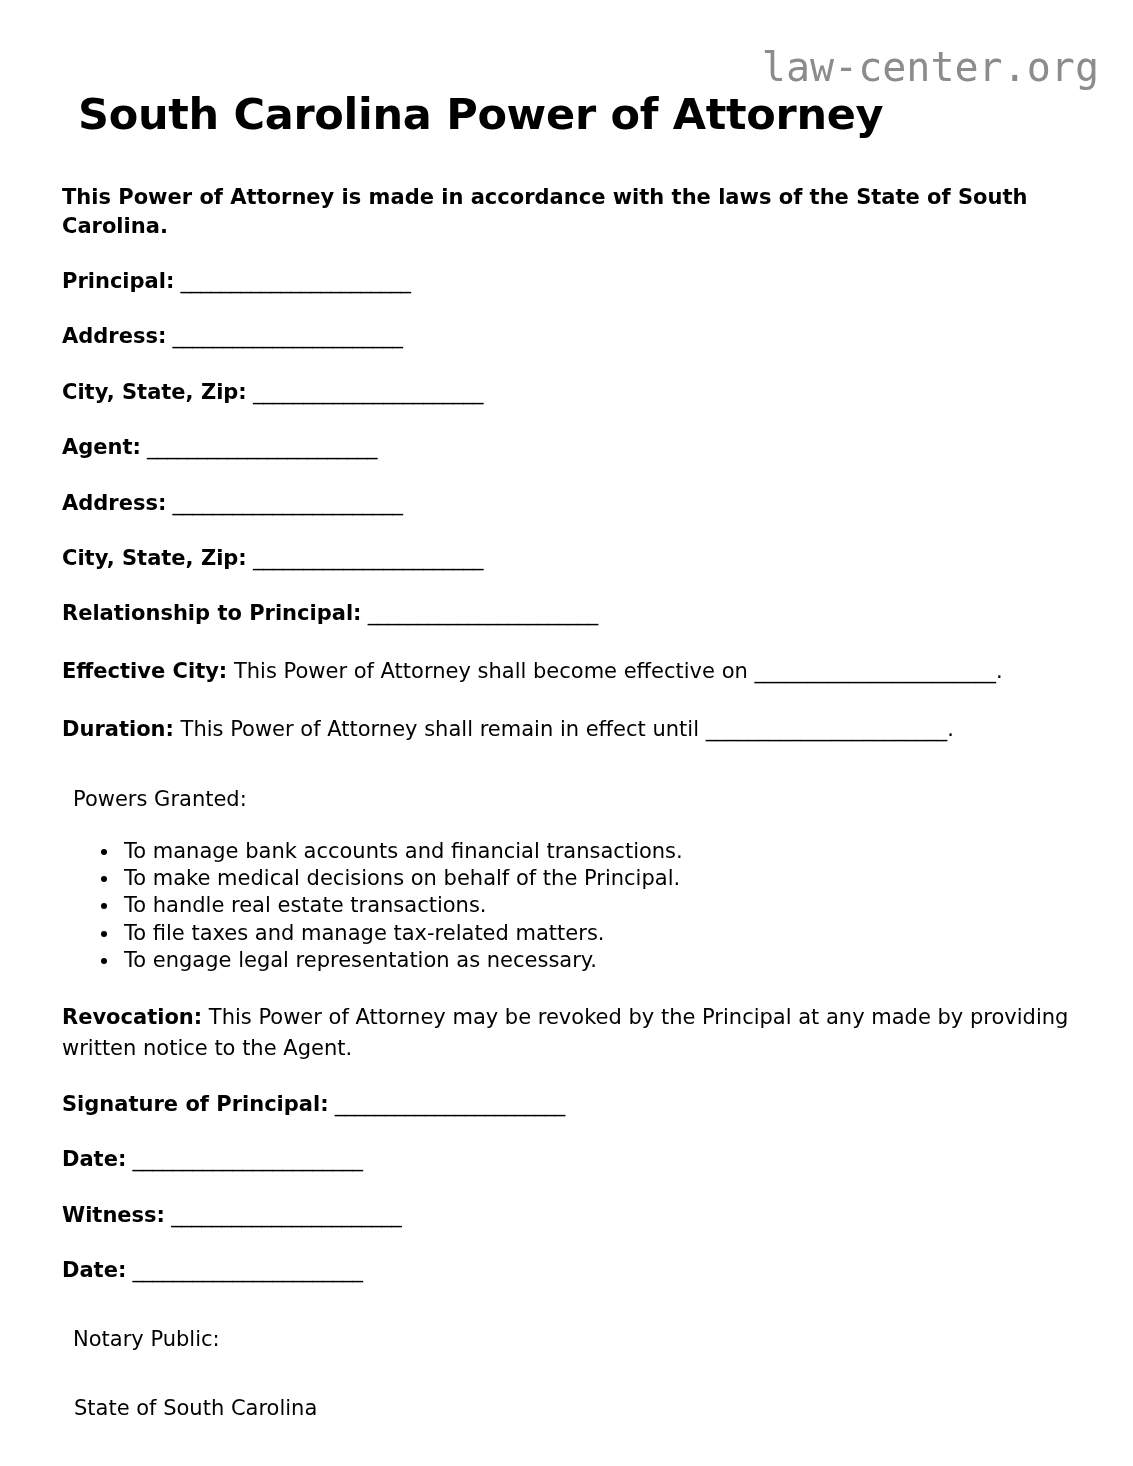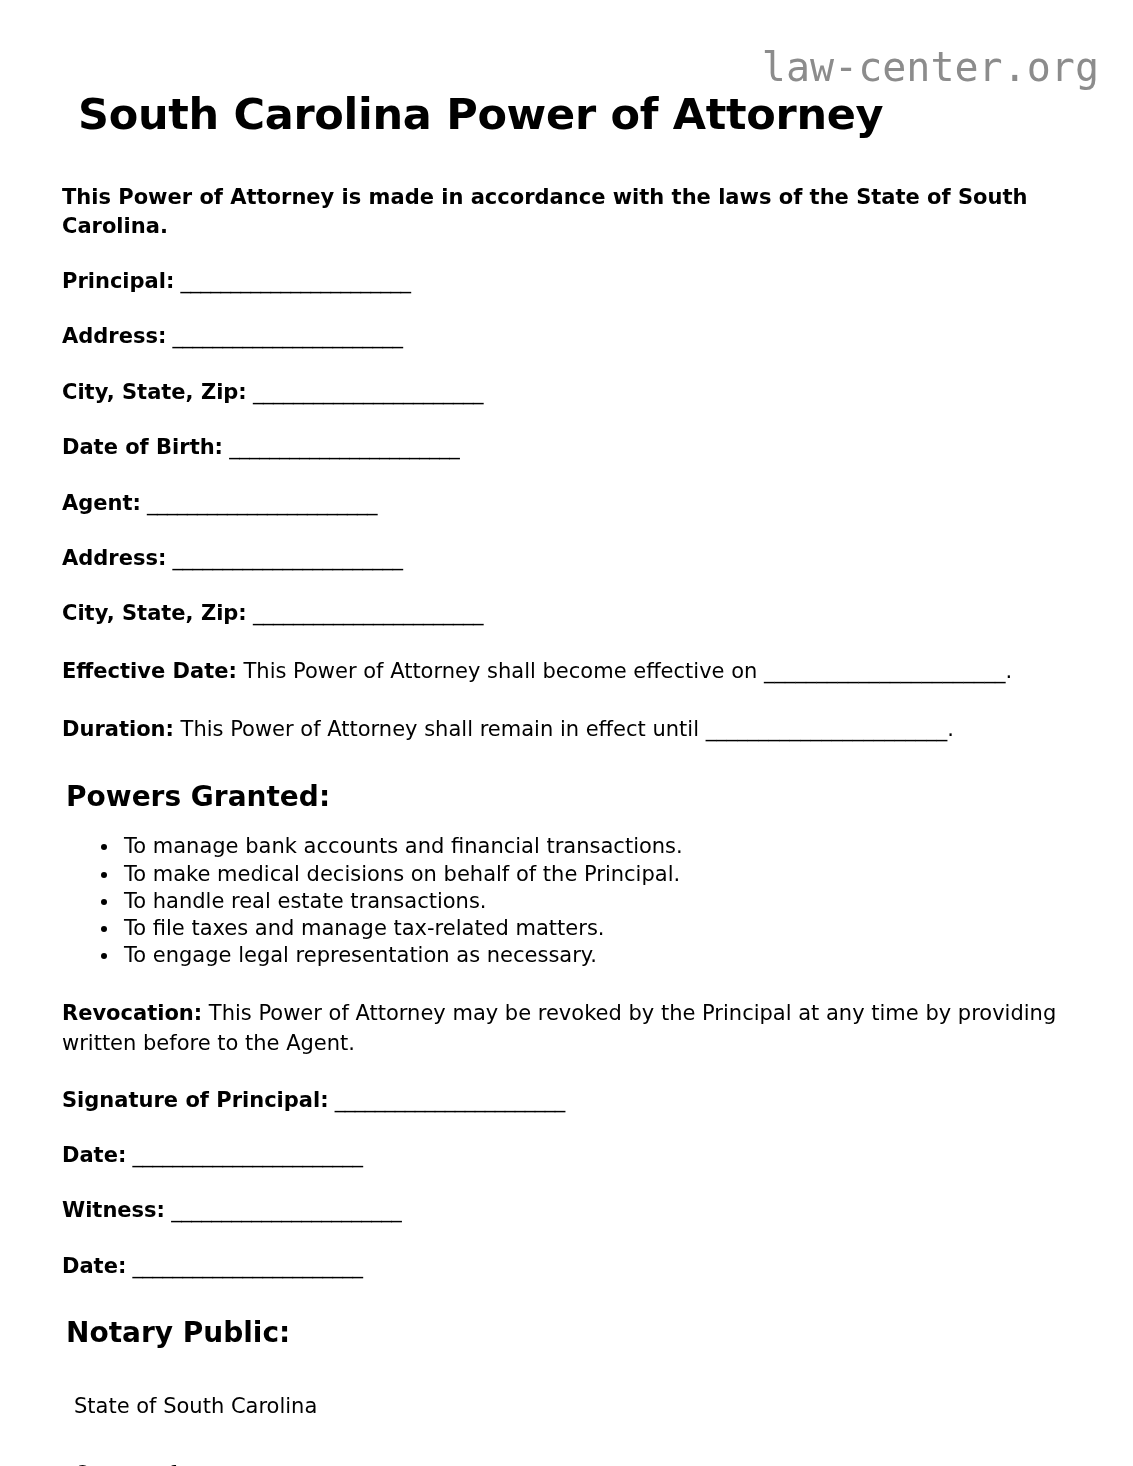--- a/index.html
+++ b/index.html
@@ -69,24 +69,24 @@
   p.mixed-line .lbl,
   p.field-line .lbl {
     font-weight: bold;
     margin-top: 38px;
   }
   .blank {
     font-weight: 400;
     letter-spacing: -0.5px;
   }
   h3.section-head {
-    margin: 4px;
+    margin: 11px;
     padding-top: 30px;
-    font-size: 28px;
-    font-weight: bold;
+    font-size: 21px;
+    font-weight: normal;
     line-height: 1.35;
   }
   ul.powers {
     margin: 0;
     padding-top: 13px;
     padding-left: 58px;
     list-style: disc;
     list-style-position: outside;
   }
   ul.powers li {
@@ -114,44 +114,44 @@
   <h1 class="doc-title">South Carolina Power of Attorney</h1>
 
   <p class="body-text">This Power of Attorney is made in accordance with the laws of the State of South Carolina.</p>
 
   <p class="field-line"><span class="lbl">Principal:</span><span class="blank"> _______________________</span></p>
 
   <p class="field-line"><span class="lbl">Address:</span><span class="blank"> _______________________</span></p>
 
   <p class="field-line"><span class="lbl">City, State, Zip:</span><span class="blank"> _______________________</span></p>
 
-  <p class="field-line"><span class="lbl">Date of Birth:</span><span class="blank"> _______________________</span></p>
 
   <p class="field-line"><span class="lbl">Agent:</span><span class="blank"> _______________________</span></p>
 
   <p class="field-line"><span class="lbl">Address:</span><span class="blank"> _______________________</span></p>
 
   <p class="field-line"><span class="lbl">City, State, Zip:</span><span class="blank"> _______________________</span></p>
 
+  <p class="field-line"><span class="lbl">Relationship to Principal:</span><span class="blank"> _______________________</span></p>
 
-  <p class="mixed-line"><span class="lbl">Effective Date:</span><span> This Power of Attorney shall become effective on _______________________.</span></p>
+  <p class="mixed-line"><span class="lbl">Effective City:</span><span> This Power of Attorney shall become effective on _______________________.</span></p>
 
   <p class="mixed-line"><span class="lbl">Duration:</span><span> This Power of Attorney shall remain in effect until _______________________.</span></p>
 
   <h3 class="section-head">Powers Granted:</h3>
 
   <ul class="powers">
     <li>To manage bank accounts and financial transactions.</li>
     <li>To make medical decisions on behalf of the Principal.</li>
     <li>To handle real estate transactions.</li>
     <li>To file taxes and manage tax-related matters.</li>
     <li>To engage legal representation as necessary.</li>
   </ul>
 
-  <p class="mixed-line"><span class="lbl">Revocation:</span><span> This Power of Attorney may be revoked by the Principal at any time by providing written before to the Agent.</span></p>
+  <p class="mixed-line"><span class="lbl">Revocation:</span><span> This Power of Attorney may be revoked by the Principal at any made by providing written notice to the Agent.</span></p>
 
   <p class="field-line"><span class="lbl">Signature of Principal:</span><span class="blank"> _______________________</span></p>
 
   <p class="field-line"><span class="lbl">Date:</span><span class="blank"> _______________________</span></p>
 
   <p class="field-line"><span class="lbl">Witness:</span><span class="blank"> _______________________</span></p>
 
   <p class="field-line"><span class="lbl">Date:</span><span class="blank"> _______________________</span></p>
 
   <h3 class="section-head">Notary Public:</h3>

